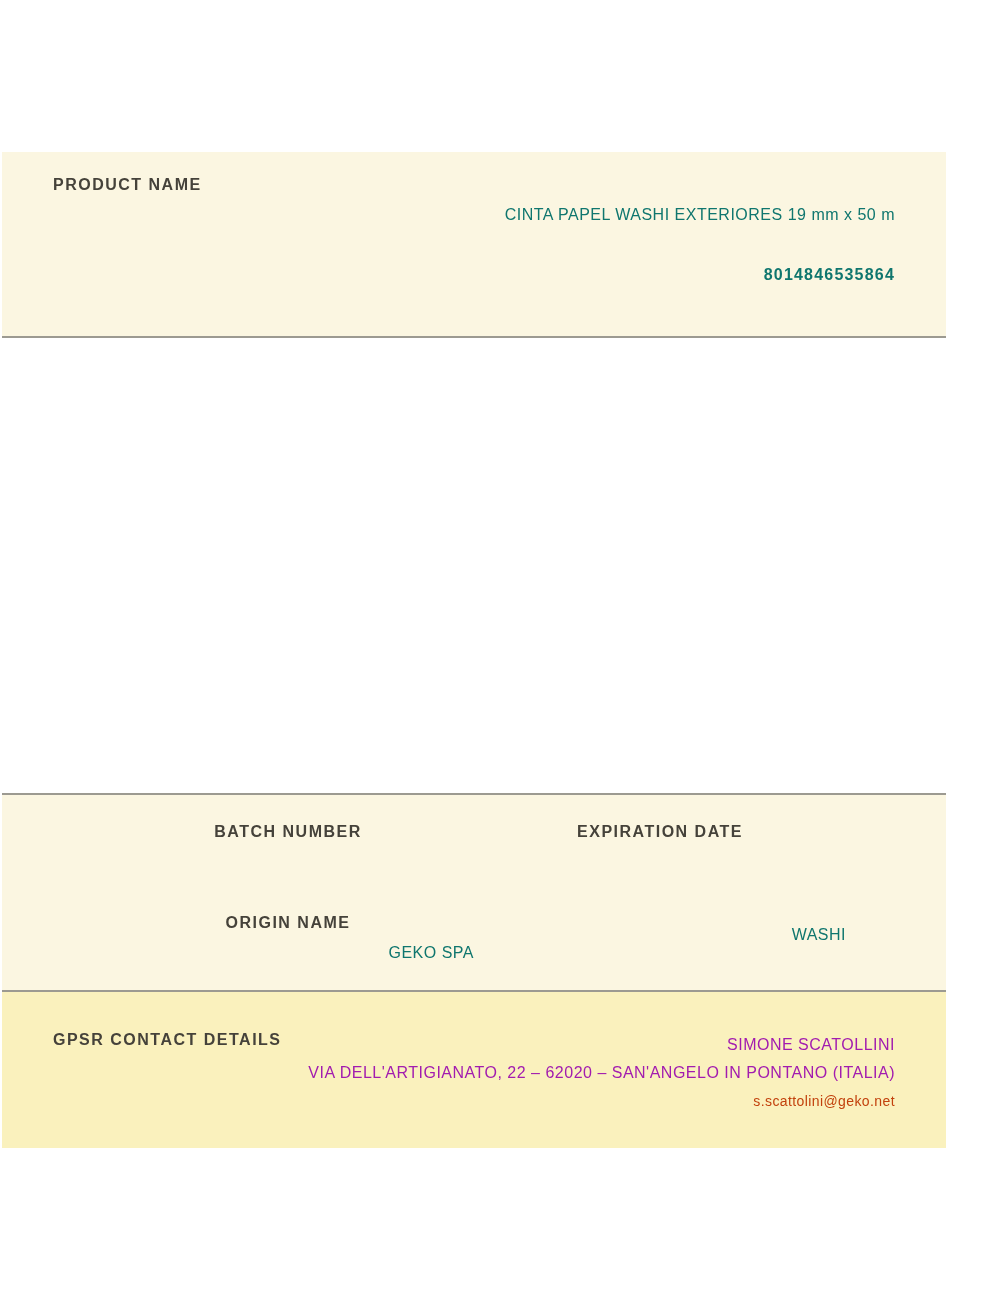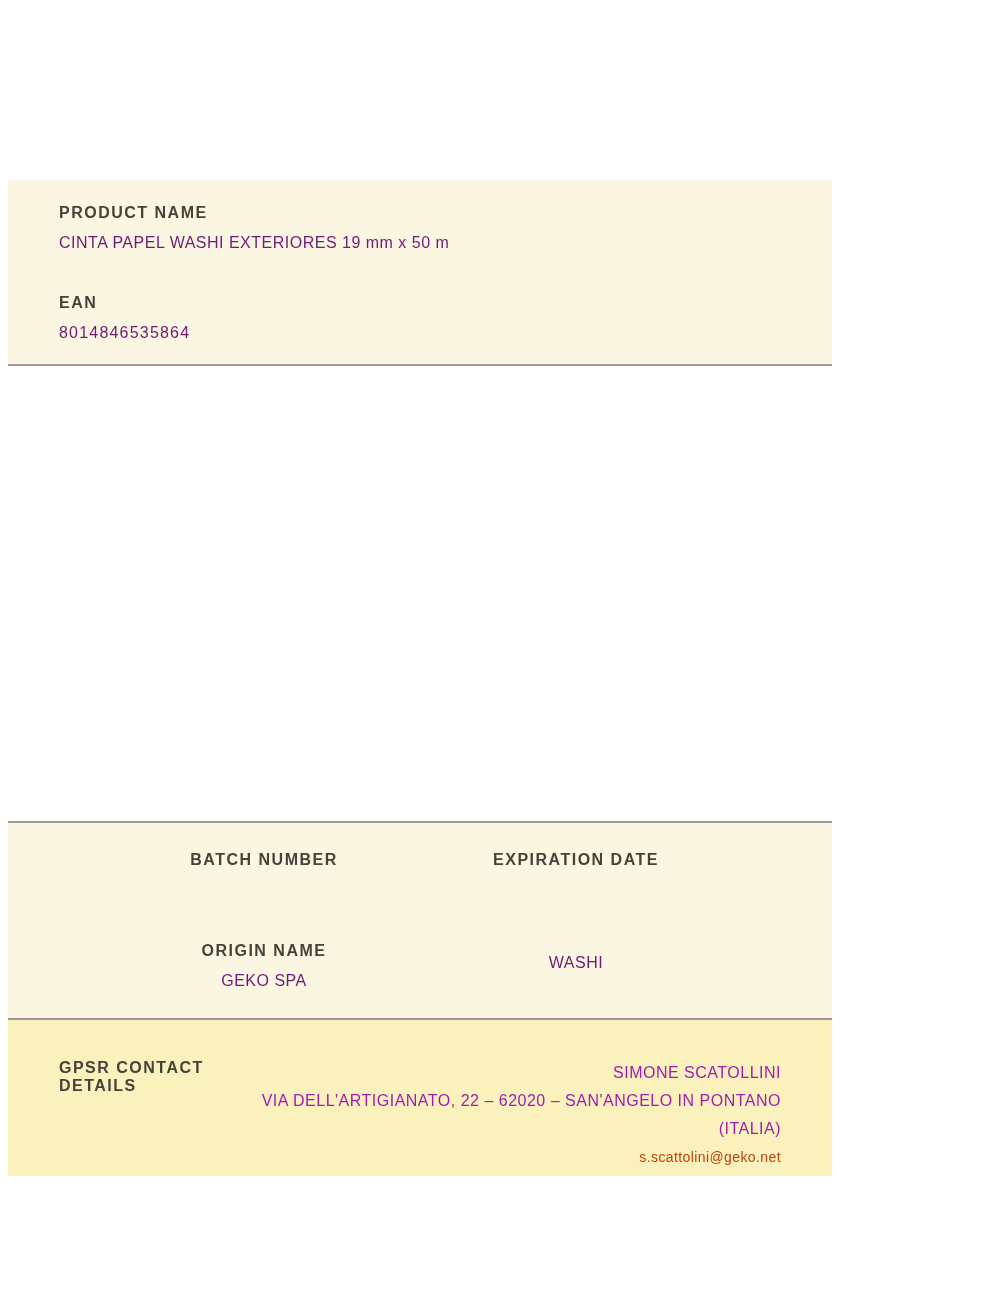--- a/index.html
+++ b/index.html
@@ -11,24 +11,23 @@
     position: relative;
     width: 1000px;
     height: 1300px;
     background: #ffffff;
     overflow: hidden;
     font-family: "Liberation Sans", sans-serif;
     color: #55524a;
   }
   .sec {
     position: absolute;
-    left: 8px;
-    width: 824px;
+    left: 2px;
+    width: 944px;
     box-sizing: border-box;
-    margin-top: 28px;
   }
   .sec-product {
     top: 152px;
     height: 186px;
     background: #fbf6e1;
     border-bottom: 2px solid #9c9a91;
     padding: 24px 51px 0 51px;
   }
   .sec-batch {
     top: 793px;
@@ -37,43 +36,45 @@
     border-top: 2px solid #9c9a91;
     padding: 28px 100px 0 100px;
   }
   .sec-contact {
     top: 990px;
     height: 158px;
     background: #faf1bd;
     border-top: 2px solid #9c9a91;
     padding: 39px 51px 0 51px;
     display: flex;
-    justify-content: flex-start;
+    justify-content: space-between;
     align-items: flex-start;
   }
   .field-label {
     font-size: 16px;
     font-weight: 700;
     letter-spacing: 1.5px;
     color: #45423a;
     line-height: 18px;
   }
   .field-value {
     font-size: 16px;
     font-weight: 400;
     letter-spacing: 0.5px;
-    color: #701a75;
+    color: #0f766e;
     line-height: 18px;
     margin-top: 12px;
+    text-align: right;
   }
   .ean-block {
     margin-top: 42px;
   }
   .ean-value {
     letter-spacing: 1.2px;
+    font-weight: bold;
   }
   .grid-2col {
     display: grid;
     grid-template-columns: 1fr 1fr;
   }
   .grid-cell {
     text-align: center;
   }
   .row-2 {
     margin-top: 43px;
@@ -98,21 +99,20 @@
 </style>
 </head>
 <body>
 
 <div class="canvas">
 
   <section class="sec sec-product">
     <div class="field-label">PRODUCT NAME</div>
     <div class="field-value">CINTA PAPEL WASHI EXTERIORES 19 mm x 50 m</div>
     <div class="ean-block">
-      <div class="field-label">EAN</div>
       <div class="field-value ean-value">8014846535864</div>
     </div>
   </section>
 
   <section class="sec sec-batch">
     <div class="grid-2col row-1">
       <div class="grid-cell">
         <div class="field-label">BATCH NUMBER</div>
         <div class="field-value empty-value"></div>
       </div>

